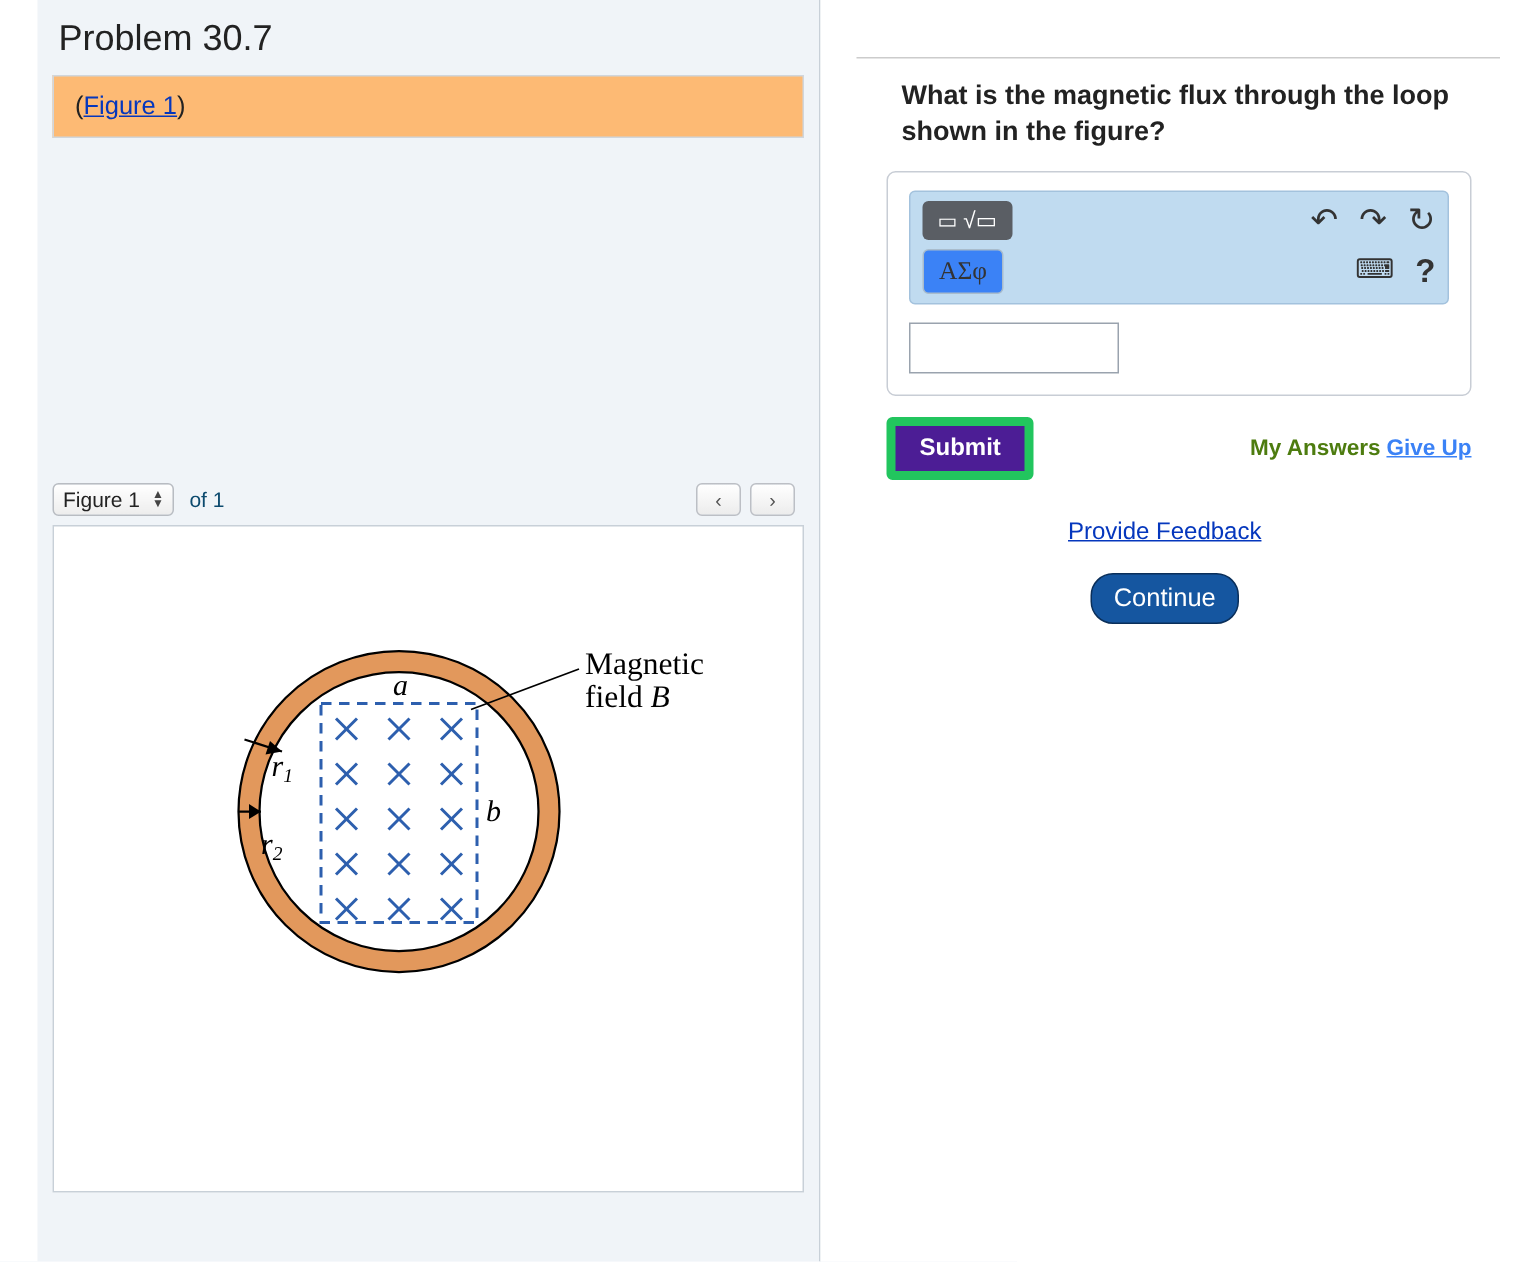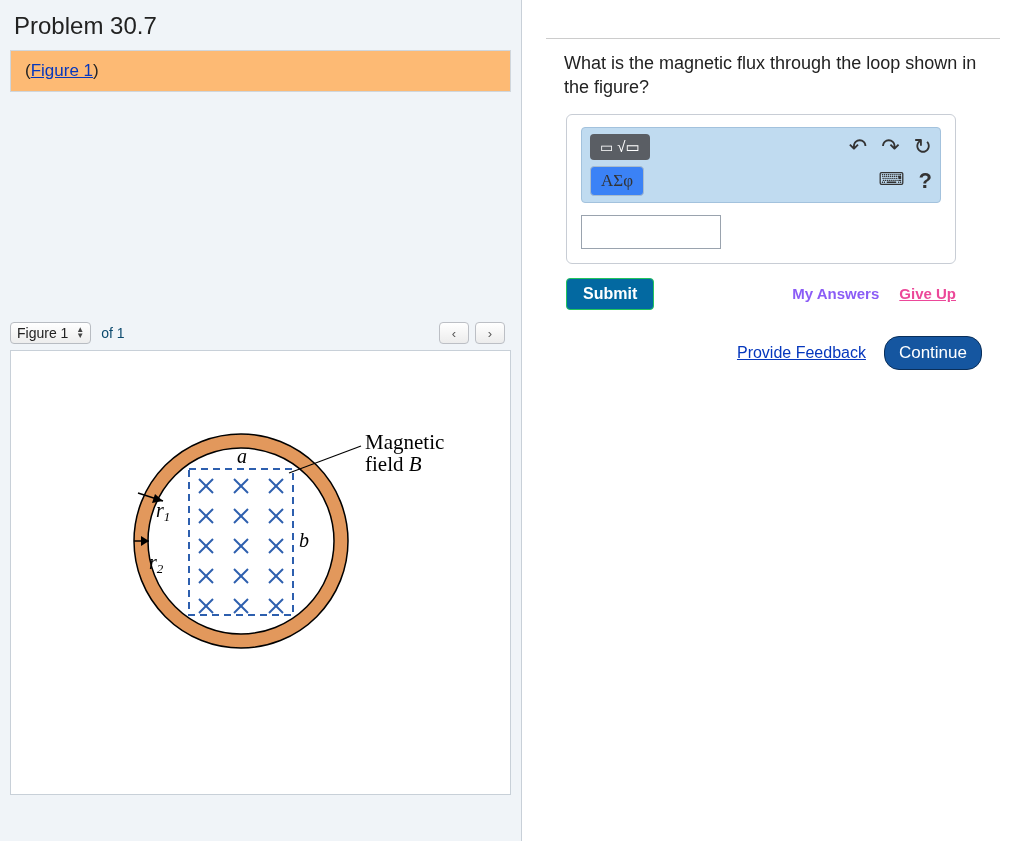--- a/index.html
+++ b/index.html
@@ -9,20 +9,21 @@
     font-size: 15px;
     color: #222;
     background: #fff;
     width: 1024px;
     height: 841px;
     overflow: hidden;
   }
   .main {
     display: flex;
     height: 100%;
+    padding-left: 25px;
   }
   .left-pane {
     width: 522px;
     background: #f0f4f8;
     border-right: 1px solid #c8d0d8;
     display: flex;
     flex-direction: column;
     padding: 0;
   }
   .right-pane {
@@ -87,21 +88,22 @@
     height: 445px;
     padding: 20px 10px;
     position: relative;
   }
   
   .hr-line { border: 0; border-top: 1px solid #ccc; margin: 18px 0 8px 0; }
   .part-title { font-weight: bold; font-size: 18px; margin-top: 10px; }
   .question {
     font-size: 18px;
     line-height: 1.35;
-    margin: 12px 0 14px 18px;
+    margin: 12px 0 14px 30px;
+    font-weight: bold;
   }
   .answer-box {
     border: 1px solid #c8cdd5;
     border-radius: 6px;
     margin-left: 20px;
     padding: 12px 14px 14px 14px;
     width: 390px;
   }
   .toolbar {
     background: #c0dbf0;
@@ -143,50 +145,51 @@
     font-size: 15px;
     padding: 4px 6px;
   }
   .submit-row {
     display: flex;
     align-items: center;
     margin: 14px 0 0 20px;
     width: 390px;
   }
   .submit-btn {
-    background: #0369a1;
+    background: #4c1d95;
     color: #fff;
-    border: 1px solid #22c55e;
+    border: 6px solid #22c55e;
     border-radius: 4px;
     font-weight: bold;
     font-size: 16px;
     padding: 6px 16px;
     cursor: pointer;
   }
   .my-answers {
     margin-left: auto;
-    color: #8b5cf6;
+    color: #4d7c0f;
     font-weight: bold;
     font-size: 15px;
     cursor: pointer;
   }
   .give-up {
-    margin-left: 20px;
-    color: #ec4899;
+    margin-left: 4px;
+    color: #3b82f6;
     text-decoration: underline;
     font-weight: bold;
     font-size: 15px;
     cursor: pointer;
   }
   .footer-row {
     display: flex;
     align-items: center;
     justify-content: flex-end;
     margin: 26px 18px 0 0;
     gap: 18px;
+    flex-direction: column;
   }
   .feedback-link {
     color: #0537bd;
     text-decoration: underline;
     font-size: 16px;
     cursor: pointer;
   }
   .continue-btn {
     background: #1556a0;
     color: #fff;

